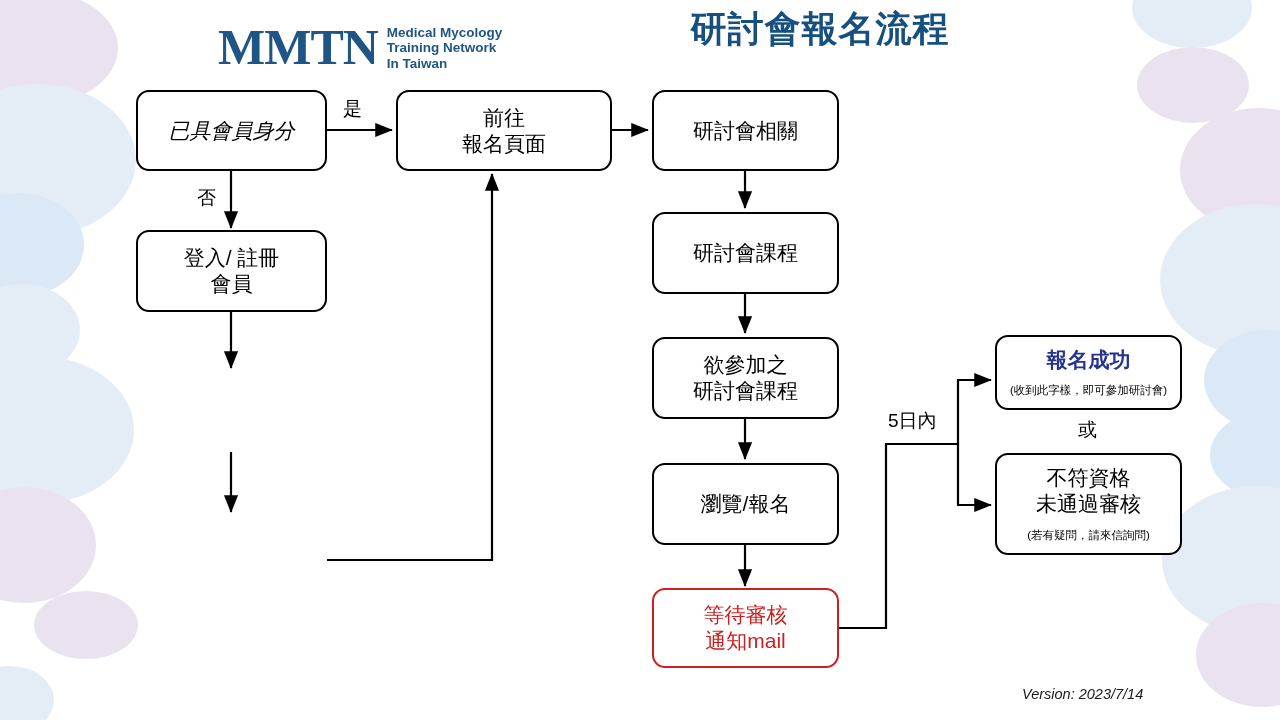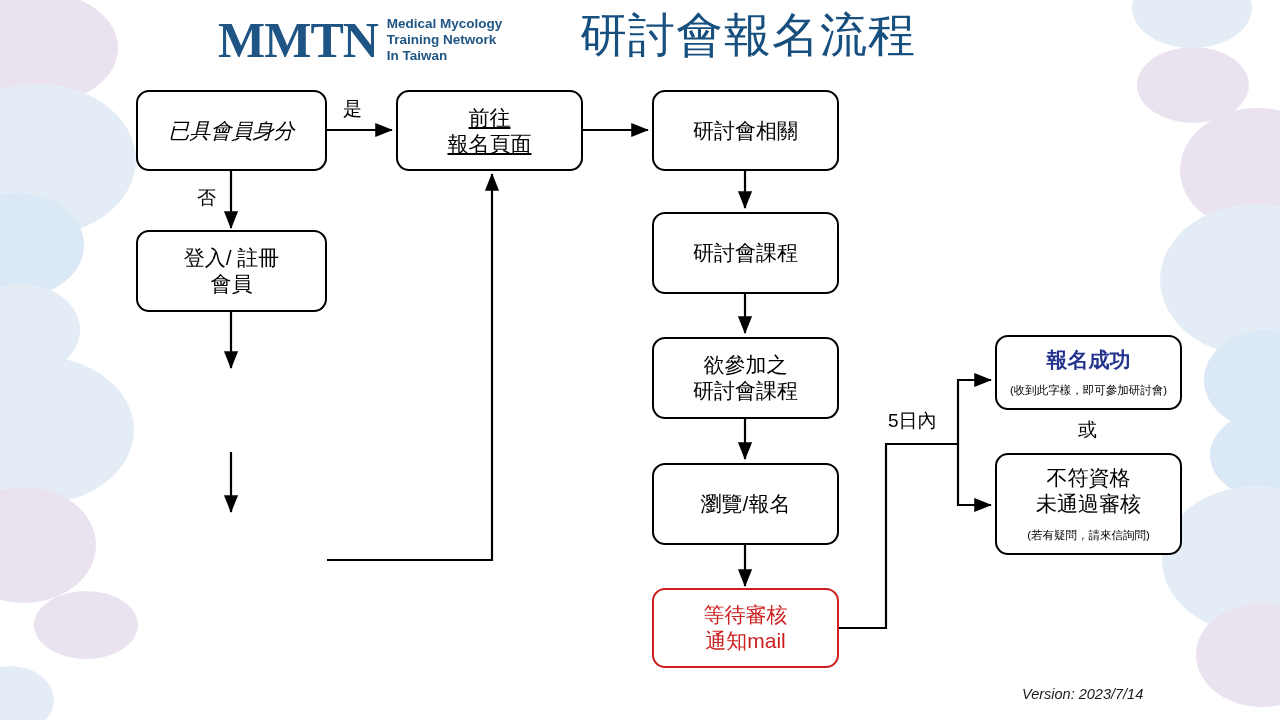--- a/index.html
+++ b/index.html
@@ -5,32 +5,32 @@
   html,body{margin:0;padding:0;background:#ffffff;}
   body{
     width:1280px;height:720px;position:relative;overflow:hidden;
     font-family:"Liberation Sans","DejaVu Sans",sans-serif;
     color:#000;
   }
   #bg{position:absolute;inset:0;z-index:0;pointer-events:none;}
   #wrap{position:absolute;inset:0;z-index:2;}
 
   
-  .logo{position:absolute;left:218px;top:8px;width:350px;height:64px;display:flex;align-items:center;}
+  .logo{position:absolute;left:218px;top:8px;width:350px;height:64px;display:flex;align-items:flex-end;}
   .logo-mark{
     font-family:"Liberation Serif","DejaVu Serif",serif;
     font-weight:bold;font-size:50px;letter-spacing:-1px;color:#1F5584;line-height:1;
   }
   .logo-sub{margin-left:9px;line-height:1.17;color:#1F5584;font-size:13.5px;font-weight:600;}
   .logo-sub div{white-space:nowrap;}
 
   .deck-title{
     position:absolute;left:580px;top:6px;width:480px;
-    font-size:47px;font-weight:normal;color:#17507F;letter-spacing:1px;
-    line-height:1.25;white-space:nowrap;
+    font-size:36px;font-weight:bold;color:#17507F;letter-spacing:1px;
+    line-height:1.25;white-space:nowrap;text-align:center;
   }
 
   .version{
     position:absolute;left:1022px;top:686px;font-size:14.5px;font-style:italic;color:#1a1a1a;
   }
 
   
   .node{
     position:absolute;box-sizing:border-box;
     border:2.2px solid #000;border-radius:13px;background:#fff;
@@ -128,21 +128,21 @@
     <span class="l">已具會員身分</span>
   </div>
 
   <div class="node" style="left:136px;top:230px;width:191px;height:82px;">
     <span class="l">登入/ 註冊</span>
     <span class="l">會員</span>
   </div>
 
 
 
-  <div class="node" style="left:396px;top:90px;width:187px;height:81px;text-decoration:underline;">
+  <div class="node" style="left:396px;top:90px;width:216px;height:81px;">
     <span class="l">前往</span>
     <span class="l">報名頁面</span>
   </div>
 
   <div class="node" style="left:652px;top:90px;width:187px;height:81px;">
     <span class="l">研討會相關</span>
   </div>
 
   <div class="node" style="left:652px;top:212px;width:187px;height:82px;">
     <span class="l">研討會課程</span>

